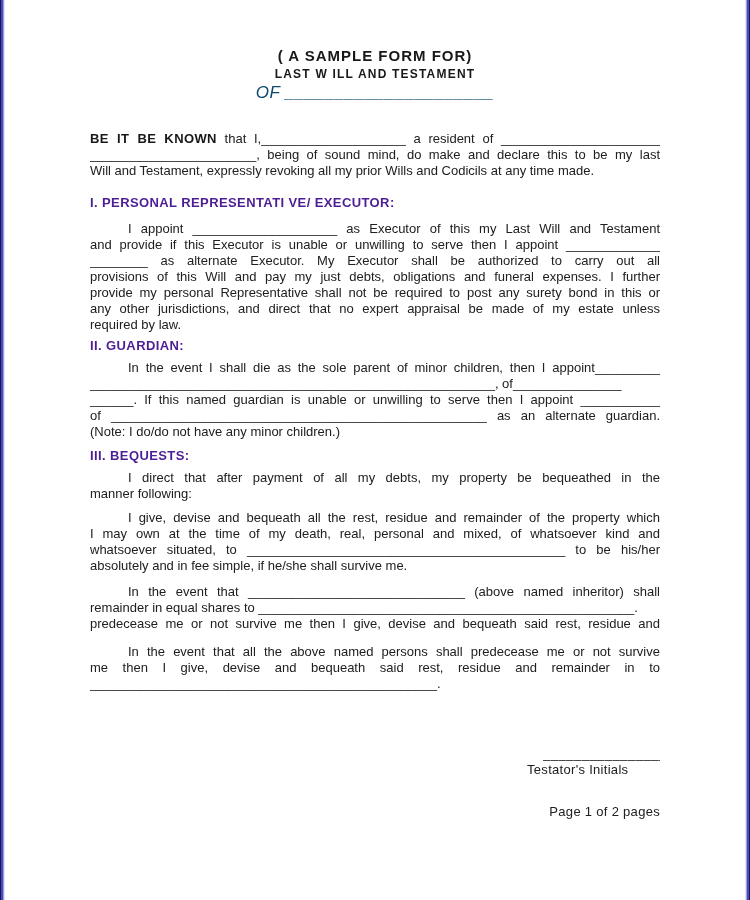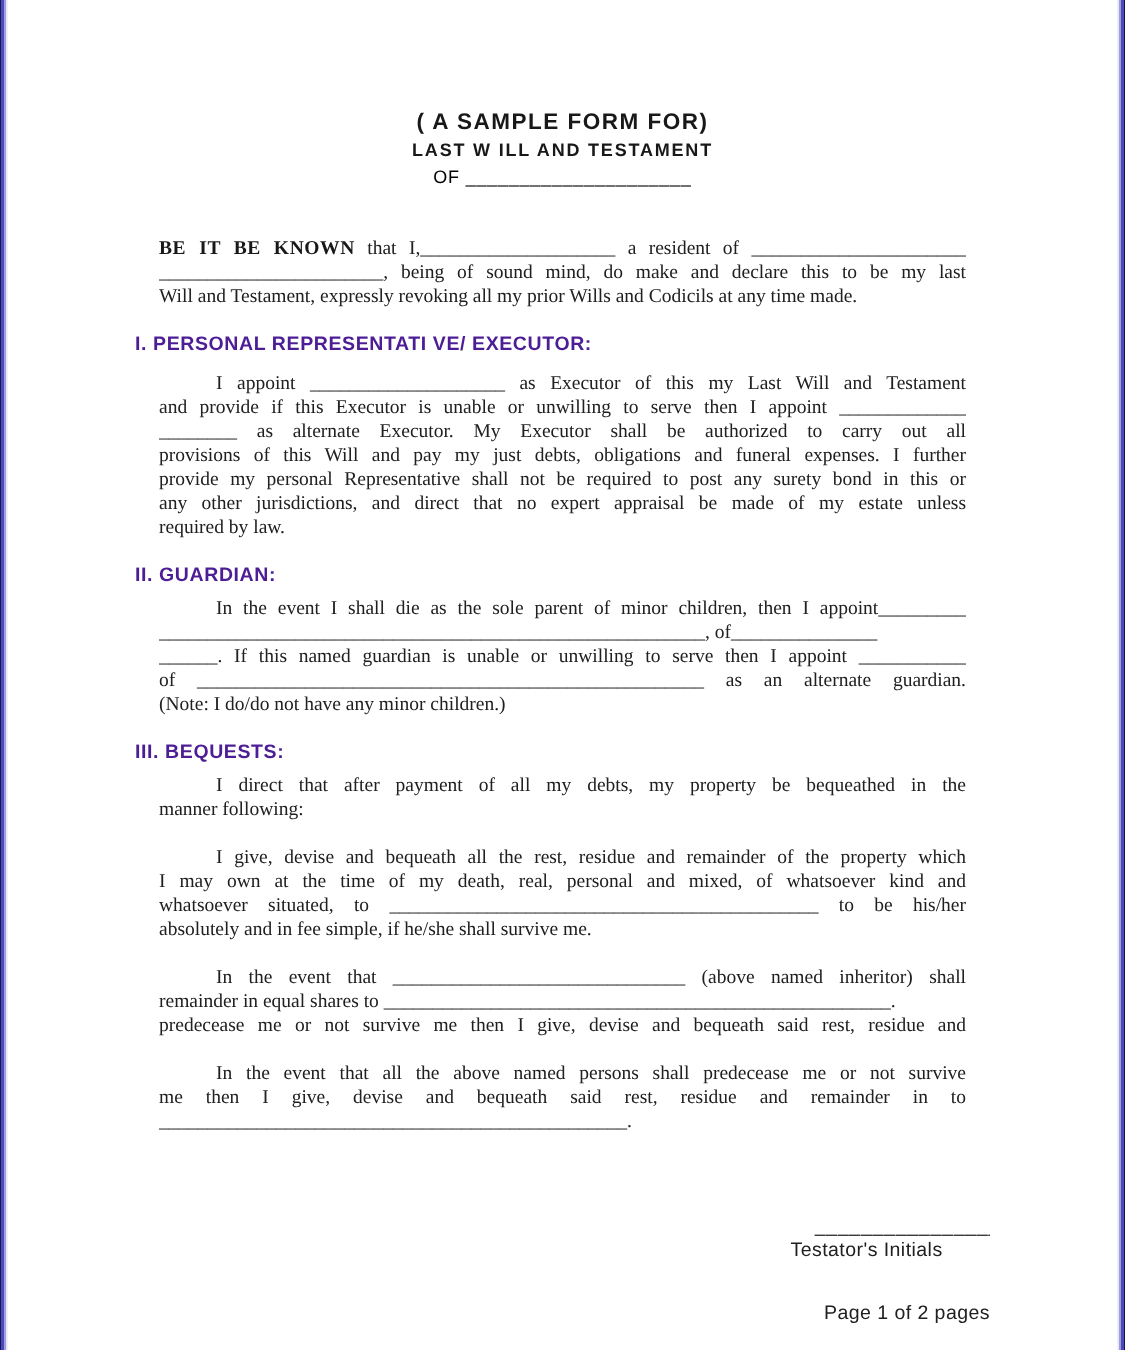--- a/index.html
+++ b/index.html
@@ -8,28 +8,28 @@
     background: #ffffff;
     font-family: "Liberation Sans", "DejaVu Sans", sans-serif;
     color: #202020;
     position: relative;
     overflow: hidden;
   }
   .edge { position: absolute; top: 0; bottom: 0; width: 5px; z-index: 5; }
   .edge.left  { left: 0;  background: linear-gradient(to right, #141457 0 1px, #4a4ab8 1px 3px, #9f9fde 3px 4px, #e4e4f6 4px 5px); }
   .edge.right { right: 0; background: linear-gradient(to left,  #141457 0 1px, #4a4ab8 1px 3px, #9f9fde 3px 4px, #e4e4f6 4px 5px); }
 
-  .content { padding: 72px 90px 0 90px; font-size: 13px; line-height: 16px; }
+  .content { padding: 46px 90px 0 90px; font-size: 13px; line-height: 16px; }
 
   .title-block { text-align: center; }
   .title-l1 { font-weight: bold; font-size: 15px; line-height: 19px; letter-spacing: 1px; color: #181818; }
   .title-l2 { font-weight: bold; font-size: 12px; line-height: 19px; letter-spacing: 1.2px; color: #181818; }
-  .title-of { font-size: 12px; line-height: 17px; letter-spacing: 0.5px; color: #000000; }
+  .title-of { font-size: 17px; line-height: 17px; letter-spacing: 0.5px; color: #0c4a6e; font-style: italic; }
 
-  .para { margin: 16px; font-family: Liberation Serif, serif; }
+  .para { margin: 0; }
   .ln { height: 16px; overflow: hidden; }
   .j { text-align: justify; text-align-last: justify; }
   .ind { text-indent: 38px; }
   .b { font-weight: bold; letter-spacing: 0.4px; color: #181818; }
 
   .heading { font-weight: bold; letter-spacing: 0.4px; color: #4c1d95; height: 16px; overflow: hidden; }
 
   .mt-intro { margin-top: 30px; }
   .mt-h1 { margin-top: 16px; }
   .mt-p1 { margin-top: 10px; }

